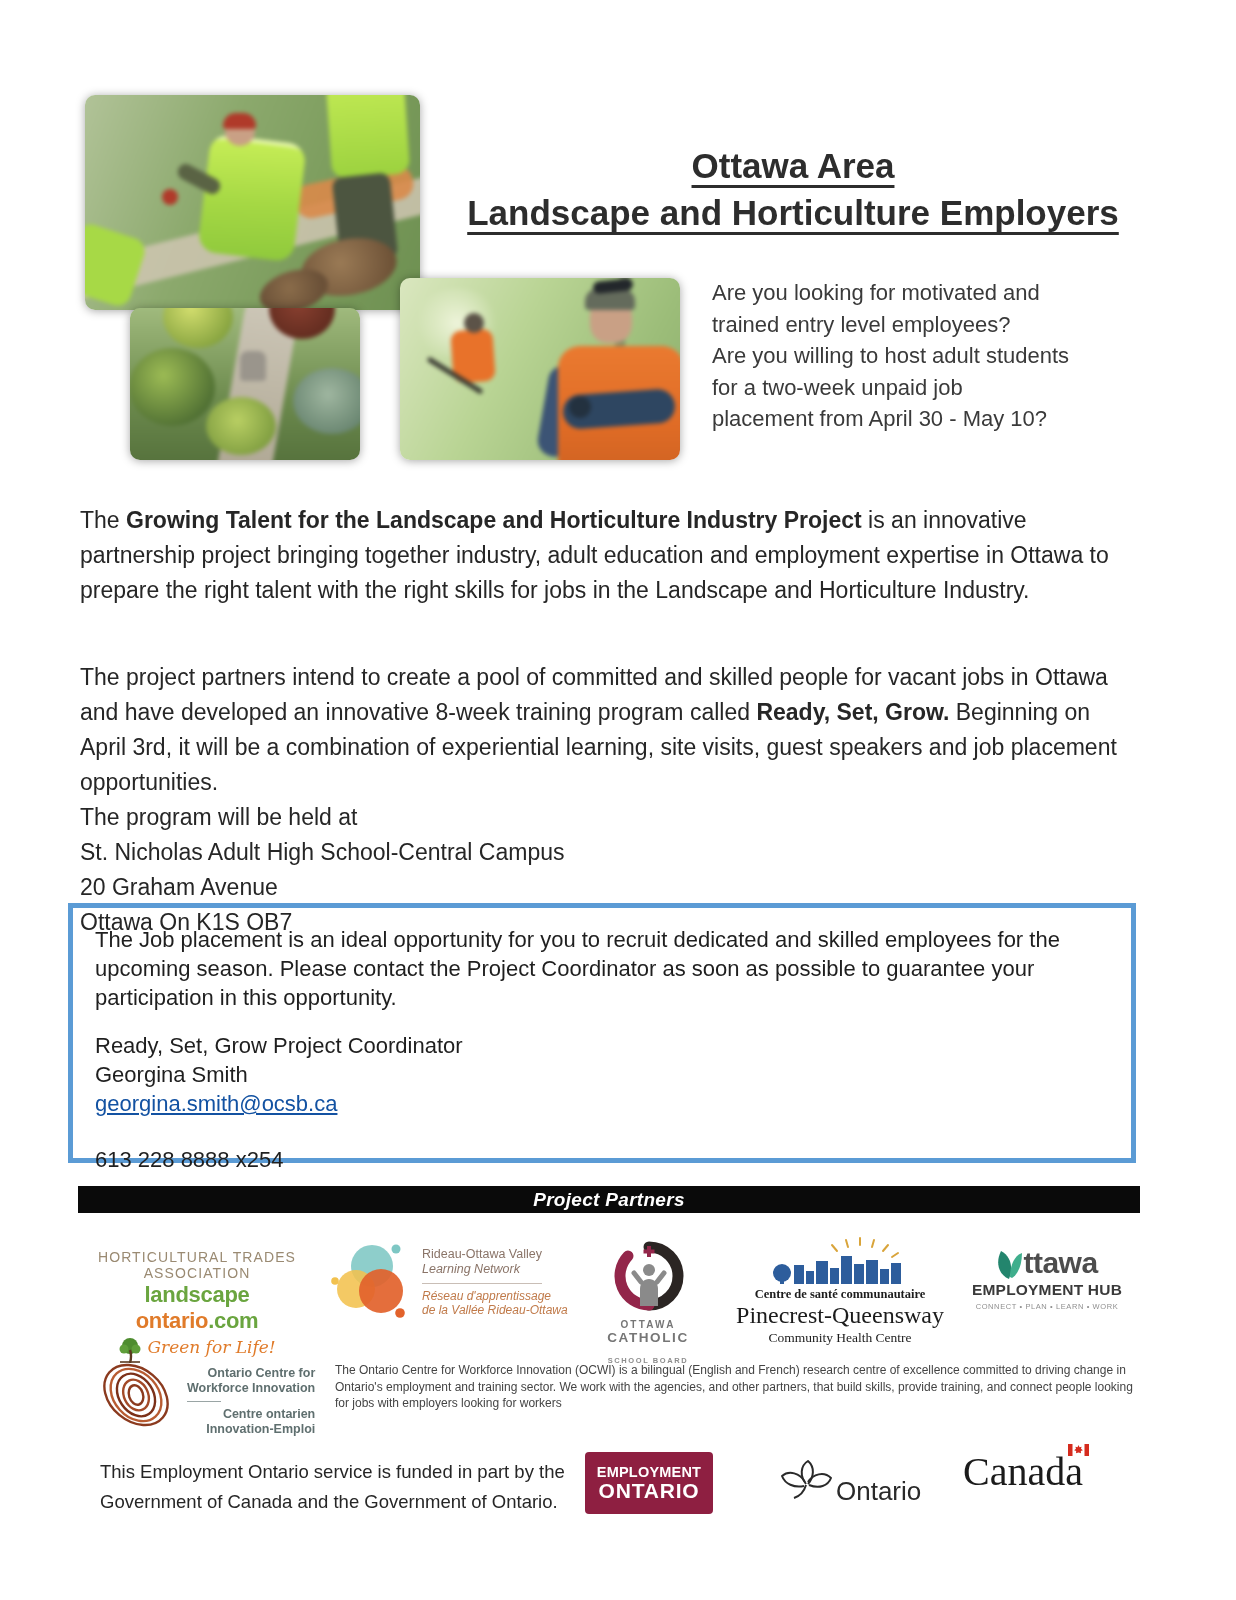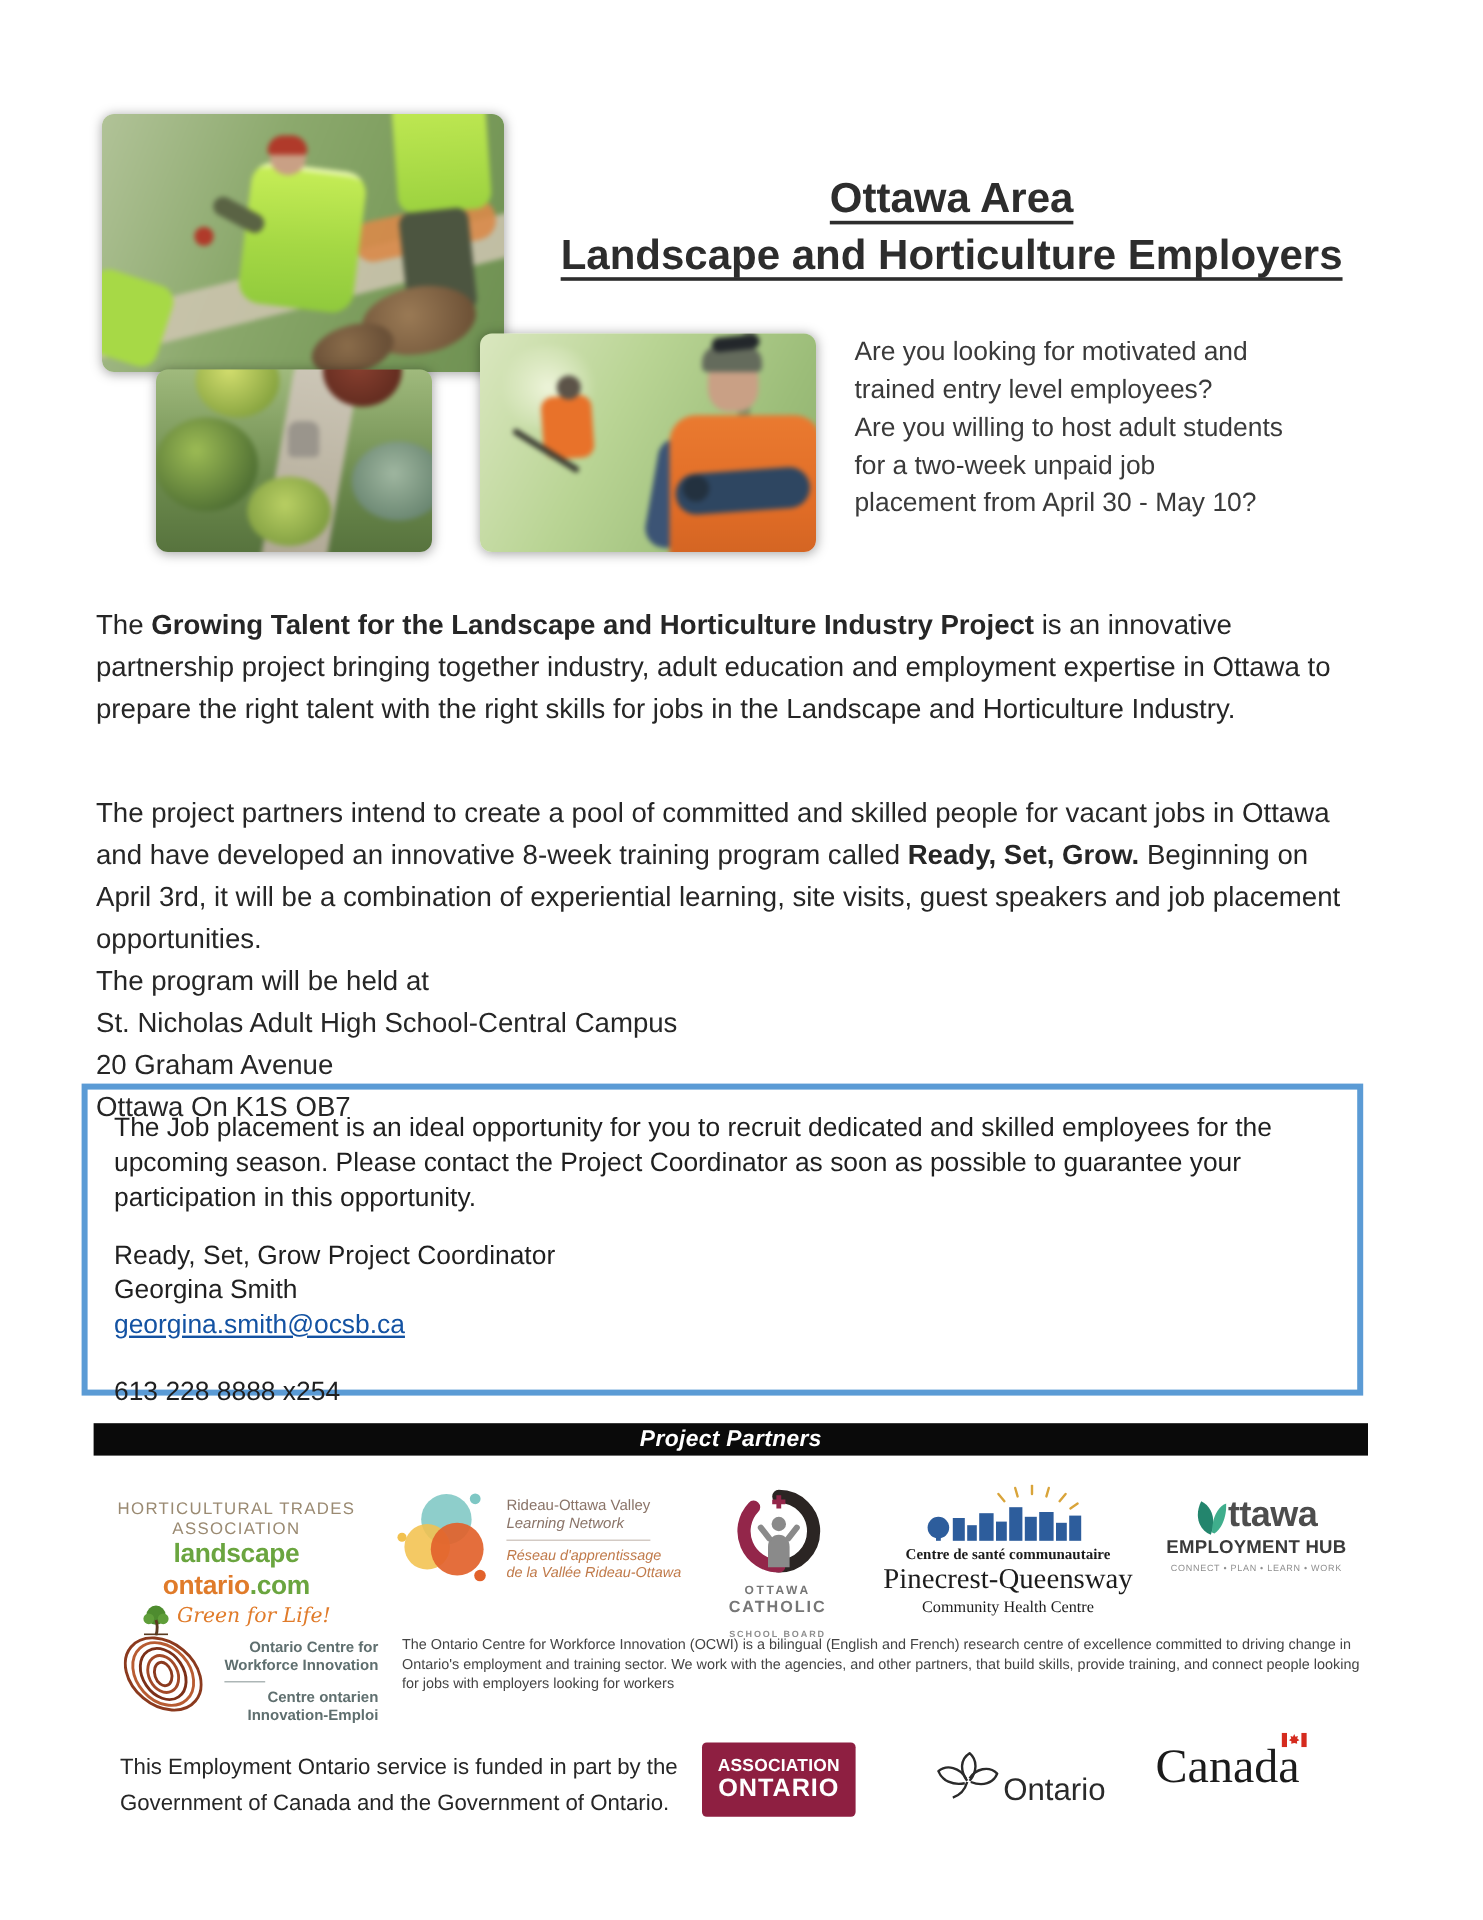--- a/index.html
+++ b/index.html
@@ -317,21 +317,21 @@
     <div>Innovation-Emploi</div>
   </div>
   <div class="ocwi-desc">The Ontario Centre for Workforce Innovation (OCWI) is a bilingual (English and French) research centre of excellence committed to driving change in Ontario's employment and training sector. We work with the agencies, and other partners, that build skills, provide training, and connect people looking for jobs with employers looking for workers</div>
 
   <div class="funding">
     <div>This Employment Ontario service is funded in part by the</div>
     <div>Government of Canada and the Government of Ontario.</div>
   </div>
 
   <div class="eo-badge">
-    <div class="eo-l1">ASSOCIATION</div>
+    <div class="eo-l1">EMPLOYMENT</div>
     <div class="eo-l2">ONTARIO</div>
   </div>
 
   <div class="ont-logo">
     <svg width="56" height="46" viewBox="0 0 56 46">
       <g fill="none" stroke="#2a2a2a" stroke-width="2" stroke-linejoin="round">
         <path d="M28 26 C22 18 22 8 30 3 C37 9 36 19 30 26"></path>
         <path d="M26 28 C16 30 7 26 4 18 C11 12 22 15 27 24"></path>
         <path d="M31 27 C41 31 50 28 53 20 C46 13 35 16 30 24"></path>
         <path d="M28 27 c-2 7 -6 11 -12 13"></path>

